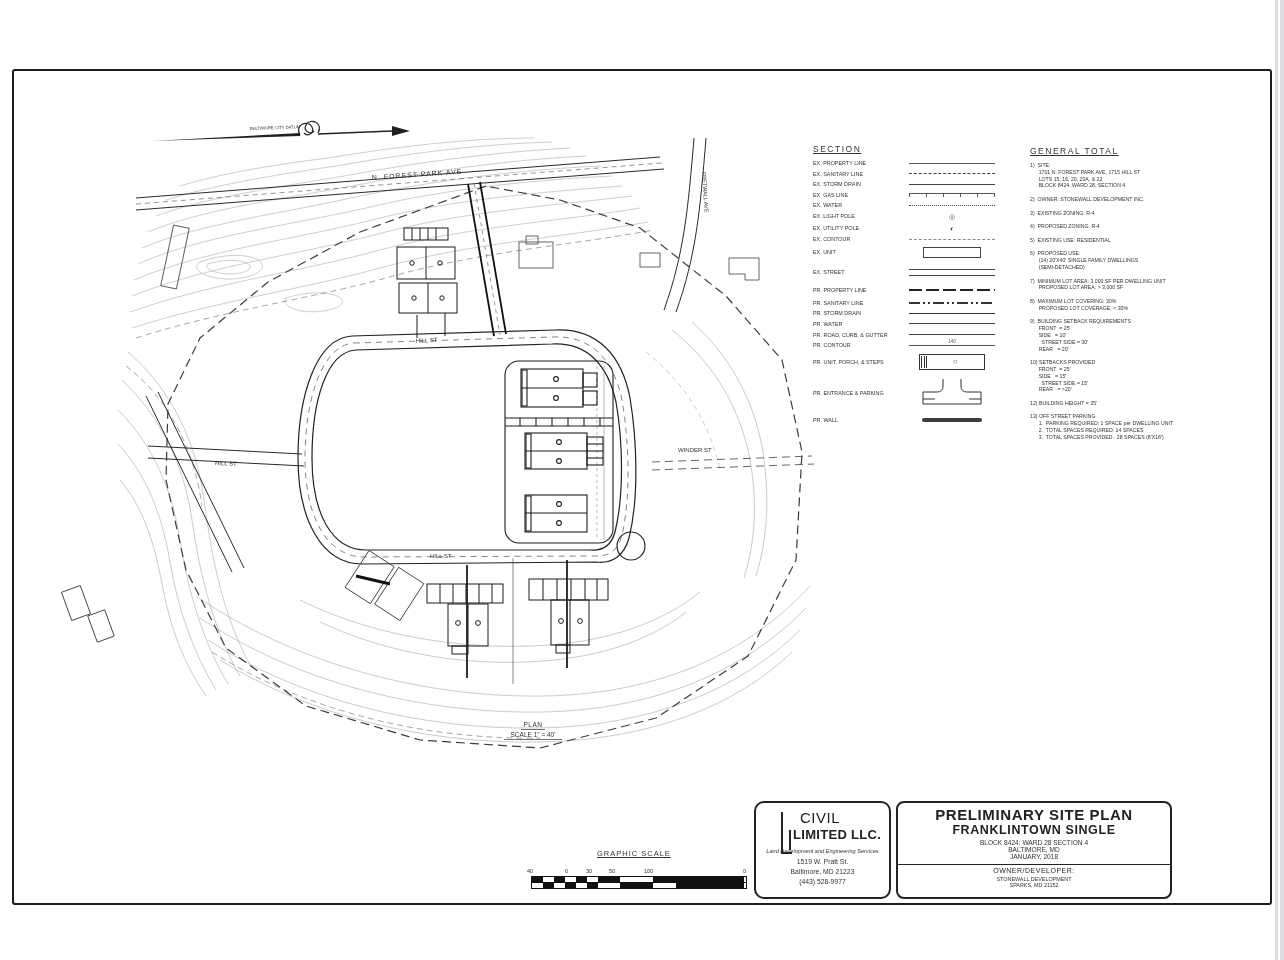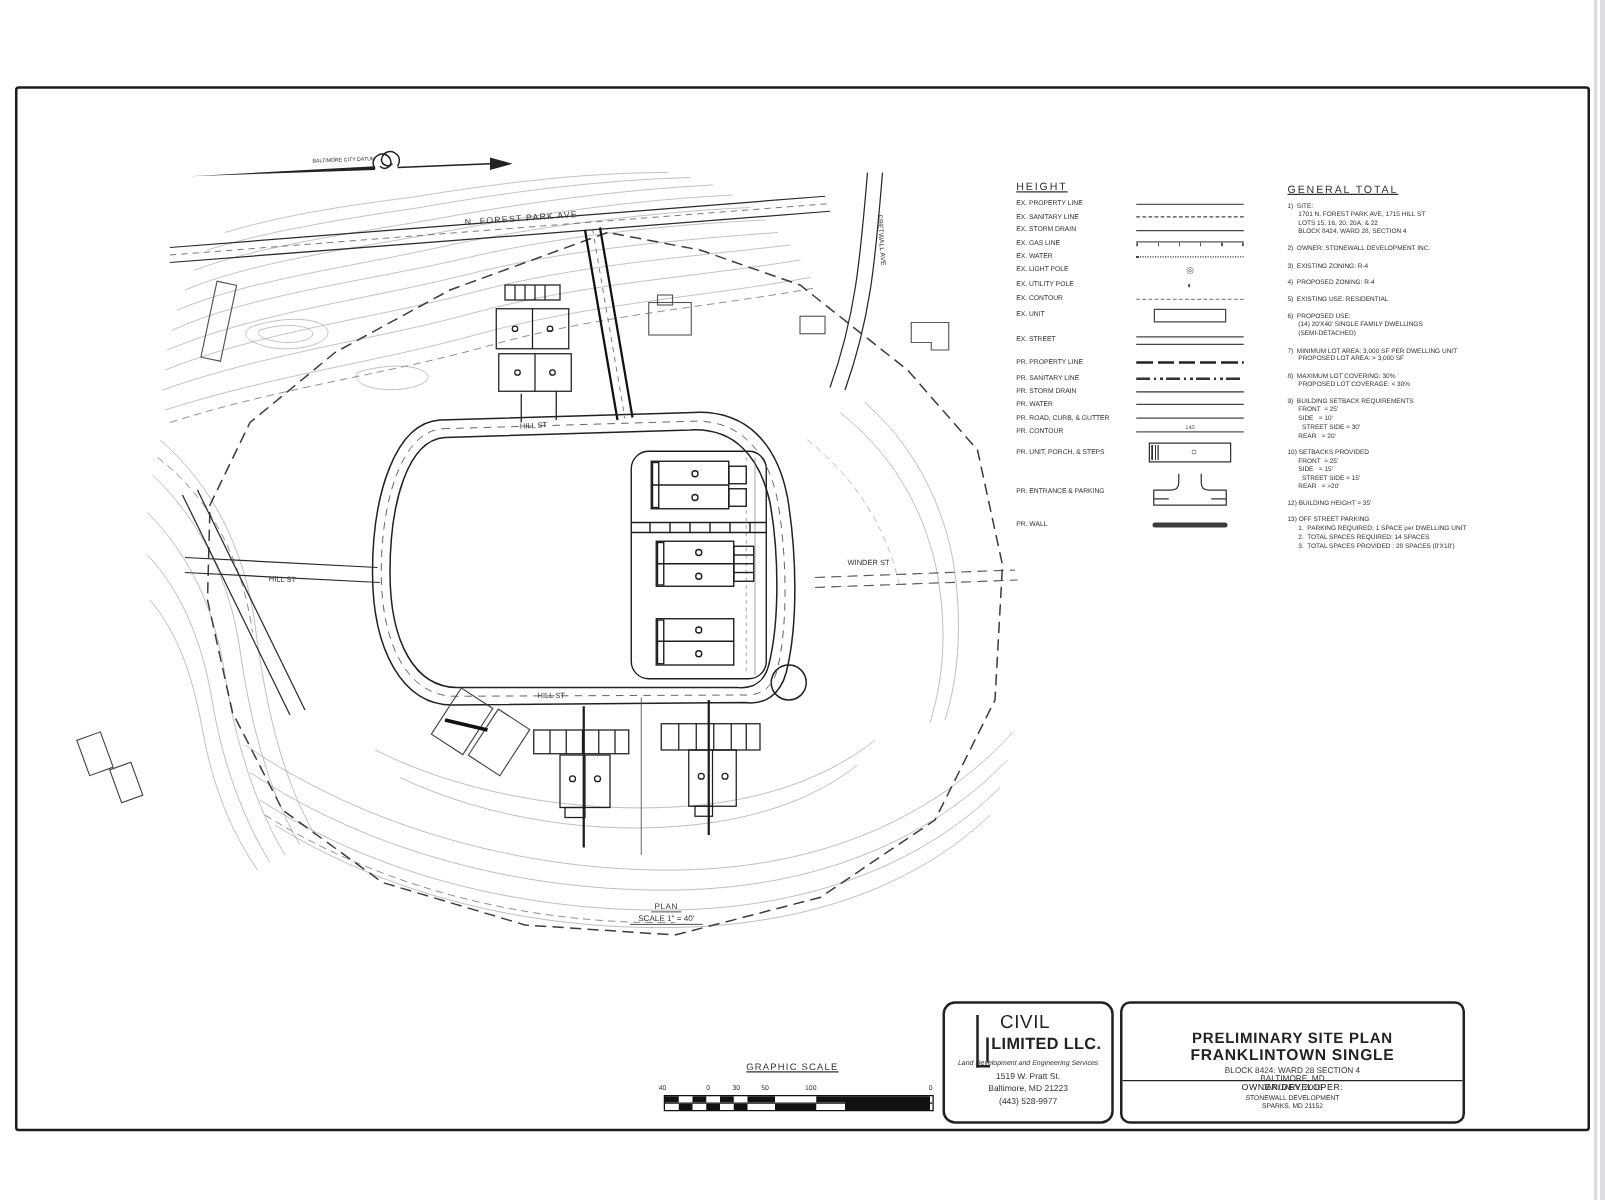--- a/index.html
+++ b/index.html
@@ -54,21 +54,21 @@
   .tblock{position:absolute;border:2px solid #222;border-radius:10px;background:#fff;z-index:2;}
   #firm{left:754px;top:801px;width:133px;height:94px;}
   #firm .l1{position:absolute;left:25px;top:9px;width:9px;height:40px;border-left:2px solid #222;border-bottom:2px solid #222;}
   #firm .l2{position:absolute;left:33px;top:27px;width:0;height:20px;border-left:2px solid #222;}
   #firm .fn1{position:absolute;left:44px;top:6px;font-size:15px;font-weight:normal;letter-spacing:.5px;color:#222;}
   #firm .fn2{position:absolute;left:37px;top:24px;font-size:13px;font-weight:bold;letter-spacing:.3px;color:#222;text-align:center;}
   #firm .tag{position:absolute;left:0;top:45px;width:100%;text-align:center;font-size:5.6px;font-style:italic;color:#333;}
   #firm .adr{position:absolute;left:0;width:100%;text-align:center;font-size:6.8px;color:#333;}
   
   #proj{left:896px;top:801px;width:272px;height:94px;border-radius:8px;text-align:center;}
-  #proj .t1{font-size:12px;font-weight:bold;letter-spacing:.6px;margin-top:20px;color:#222;}
+  #proj .t1{font-size:15px;font-weight:bold;letter-spacing:.6px;margin-top:3px;color:#222;}
   #proj .t2{font-size:12.5px;font-weight:bold;letter-spacing:.6px;color:#222;}
   #proj .t3{font-size:6.6px;margin-top:2px;color:#333;}
   #proj .t4,#proj .t5{font-size:6.6px;color:#333;}
   #proj .rule{position:absolute;left:0;top:61px;width:100%;height:1px;background:#222;}
   #proj .o1{position:absolute;top:64px;width:100%;font-size:7px;letter-spacing:.5px;color:#222;}
   #proj .o2{position:absolute;top:73px;width:100%;font-size:5.4px;color:#333;}
   #proj .o3{position:absolute;top:79px;width:100%;font-size:5.4px;color:#333;}
   
   #shblk{left:1179px;top:799px;width:84px;height:99px;border-radius:8px;text-align:center;}
   #shblk .sh{font-size:6.5px;letter-spacing:1px;margin-top:3px;padding-bottom:3px;border-bottom:1.5px solid #222;color:#222;}
@@ -293,21 +293,21 @@
     <text x="215" y="465" font-size="6" transform="rotate(2 215 465)">HILL ST</text>
     <text x="678" y="452" font-size="6">WINDER ST</text>
 
     <text x="533" y="727" font-size="6.5" text-anchor="middle" letter-spacing="0.5">PLAN</text>
     <line x1="521" y1="729.5" x2="545" y2="729.5" stroke="#333" stroke-width="0.7"></line>
     <text x="533" y="737" font-size="6.5" text-anchor="middle">SCALE 1" = 40'</text>
     <line x1="504" y1="739.5" x2="562" y2="739.5" stroke="#333" stroke-width="0.7"></line>
   </svg>
 
   <div id="legend">
-    <div class="panel-title">HEIGHT</div>
+    <div class="panel-title">SECTION</div>
     <div class="lg-row">
         <span class="lg-label">EX. PROPERTY LINE</span>
         <span class="lg-sym">
           <span class="s-thin"></span>
         </span>
       </div>
     <div class="lg-row">
         <span class="lg-label">EX. SANITARY LINE</span>
         <span class="lg-sym">
           <span class="s-dash"></span>

